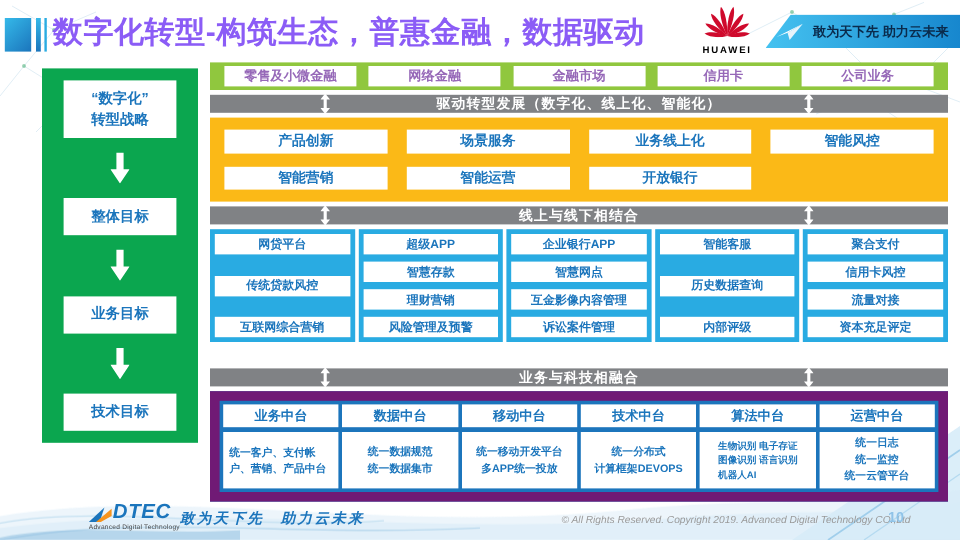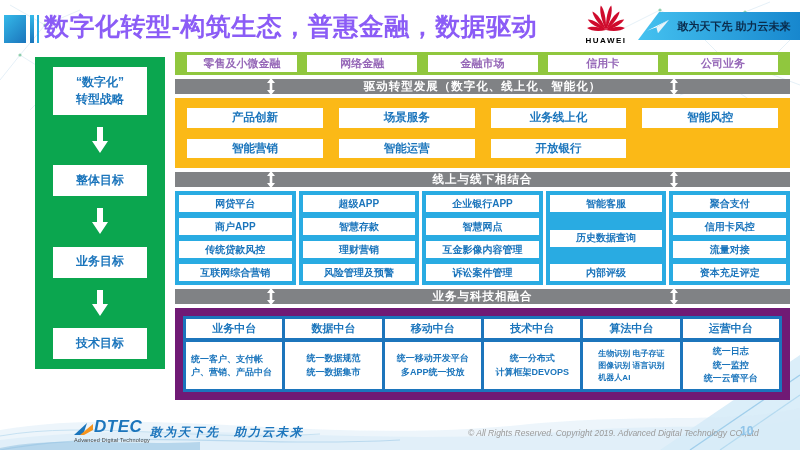--- a/index.html
+++ b/index.html
@@ -28,21 +28,21 @@
 
   
   .main { left:175px; top:52px; width:615px; display:flex; flex-direction:column; }
   .rowA { height:23px; background:#90c73e; display:flex; align-items:center; justify-content:space-between; padding:0 12px; margin-bottom:4px; }
   .rowA .biz-box { width:110px; height:17px; background:#fff; color:#9668b8; font-size:11px; font-weight:bold; display:flex; align-items:center; justify-content:center; white-space:nowrap; }
   .graybar { position:relative; height:15px; background:#808285; color:#fff; font-size:11.5px; font-weight:bold; display:flex; align-items:center; justify-content:center; margin-bottom:4px; letter-spacing:1px; }
   .updown { position:absolute; top:-1px; }
   .updown.l { left:15%; } .updown.r { left:80.5%; }
   .yellow { height:70px; background:#fbb917; display:grid; grid-template-columns:repeat(4,1fr); column-gap:16px; row-gap:11px; padding:10px 12px; margin-bottom:4px; }
   .cap-box { background:#fff; color:#1b75bc; font-size:11.5px; font-weight:bold; display:flex; align-items:center; justify-content:center; white-space:nowrap; }
-  .blueE { height:94px; display:flex; gap:3px; margin-bottom:4px; }
+  .blueE { height:94px; display:flex; gap:3px; margin-bottom:22px; }
   .blue-col { flex:1; background:#29abe2; padding:4px; display:flex; flex-direction:column; justify-content:space-between; }
   .plat-box { height:17px; background:#fff; color:#1b75bc; font-size:10px; font-weight:bold; display:flex; align-items:center; justify-content:center; white-space:nowrap; }
   .blueG { height:92px; display:flex; gap:3px; background:#1c75bc; border:8px solid #701a75; padding:3px; }
   .mid-col { flex:1; display:flex; flex-direction:column; gap:4px; }
   .mid-head { height:19px; background:#fff; color:#1b75bc; font-size:11px; font-weight:bold; display:flex; align-items:center; justify-content:center; white-space:nowrap; }
   .mid-detail { flex:1; background:#fff; color:#1b75bc; font-size:9px; font-weight:bold; display:flex; align-items:center; justify-content:center; text-align:center; white-space:pre-line; line-height:1.5; padding:2px 3px; }
   .mid-detail.wrap { white-space:normal; text-align:left; line-height:1.4; padding:2px 5px; }
   .mid-detail.tiny { font-size:8px; text-align:left; }
 
   
@@ -172,21 +172,20 @@
         </svg>
       <span>线上与线下相结合</span>
       <svg class="updown r" width="8" height="17" viewBox="0 0 8 17">
           <path d="M4 0 L8 5 L5.3 5 L5.3 12 L8 12 L4 17 L0 12 L2.7 12 L2.7 5 L0 5 Z" fill="#fff"></path>
         </svg>
     </div>
 
     <div class="blueE">
       <div class="blue-col">
         <div class="plat-box">网贷平台</div>
-        <div class="plat-box">商户APP</div>
         <div class="plat-box">传统贷款风控</div>
         <div class="plat-box">互联网综合营销</div>
       </div>
       <div class="blue-col">
         <div class="plat-box">超级APP</div>
         <div class="plat-box">智慧存款</div>
         <div class="plat-box">理财营销</div>
         <div class="plat-box">风险管理及预警</div>
       </div>
       <div class="blue-col">

